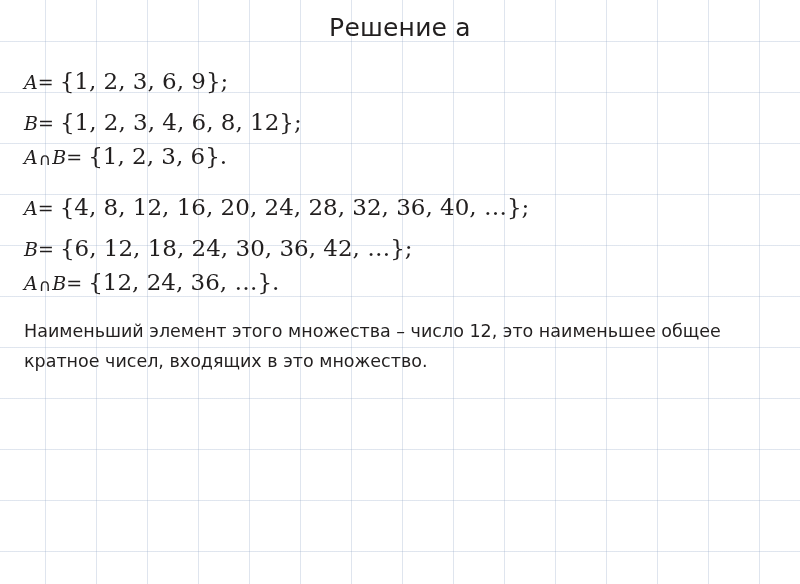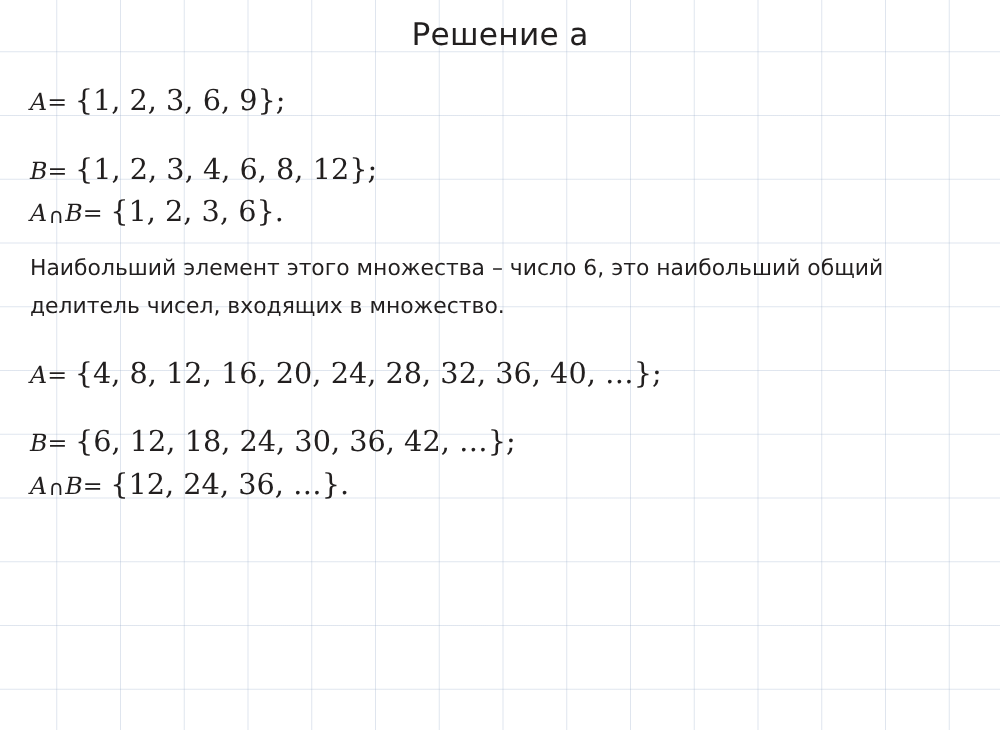--- a/index.html
+++ b/index.html
@@ -42,21 +42,21 @@
   .title-a { padding-top: 13px; }
   .title-b { padding-top: 16px; }
 
   .math-line {
     font-size: 19px;
     line-height: 1.0;
     color: #221f1f;
     white-space: nowrap;
   }
   .ml1 { margin-top: 28px; }
-  .ml2 { margin-top: 32px; }
+  .ml2 { margin-top: 18px; }
   .ml3 { margin-top: 11px; }
 
   .var {
     font-family: "DejaVu Serif", serif;
     font-style: italic;
     font-size: 19px;
   }
   .op {
     font-family: "DejaVu Serif", serif;
     font-style: normal;
@@ -97,30 +97,30 @@
     </div>
 
     <div class="math-line ml2">
       <span class="var">B</span><span class="op">=</span>&nbsp;<span class="setbody">{1, 2, 3, 4, 6, 8, 12};</span>
     </div>
 
     <div class="math-line ml3">
       <span class="var">A</span><span class="cap">∩</span><span class="var">B</span><span class="op">=</span>&nbsp;<span class="setbody">{1, 2, 3, 6}.</span>
     </div>
 
-    <div class="para">Наибольший элемент этого множества – число 6, это наибольший общий делитель чисел, входящих в множество.</div>
 
 
     <div class="math-line ml1">
       <span class="var">A</span><span class="op">=</span>&nbsp;<span class="setbody">{4, 8, 12, 16, 20, 24, 28, 32, 36, 40, …};</span>
     </div>
 
     <div class="math-line ml2">
       <span class="var">B</span><span class="op">=</span>&nbsp;<span class="setbody">{6, 12, 18, 24, 30, 36, 42, …};</span>
     </div>
 
     <div class="math-line ml3">
       <span class="var">A</span><span class="cap">∩</span><span class="var">B</span><span class="op">=</span>&nbsp;<span class="setbody">{12, 24, 36, …}.</span>
     </div>
 
+    <div class="para para-b">Наименьший элемент этого множества – число 12, это наименьшее общее кратное чисел, входящих в это множество.</div>
 
   </div>
 </div>
 
 </body></html>

